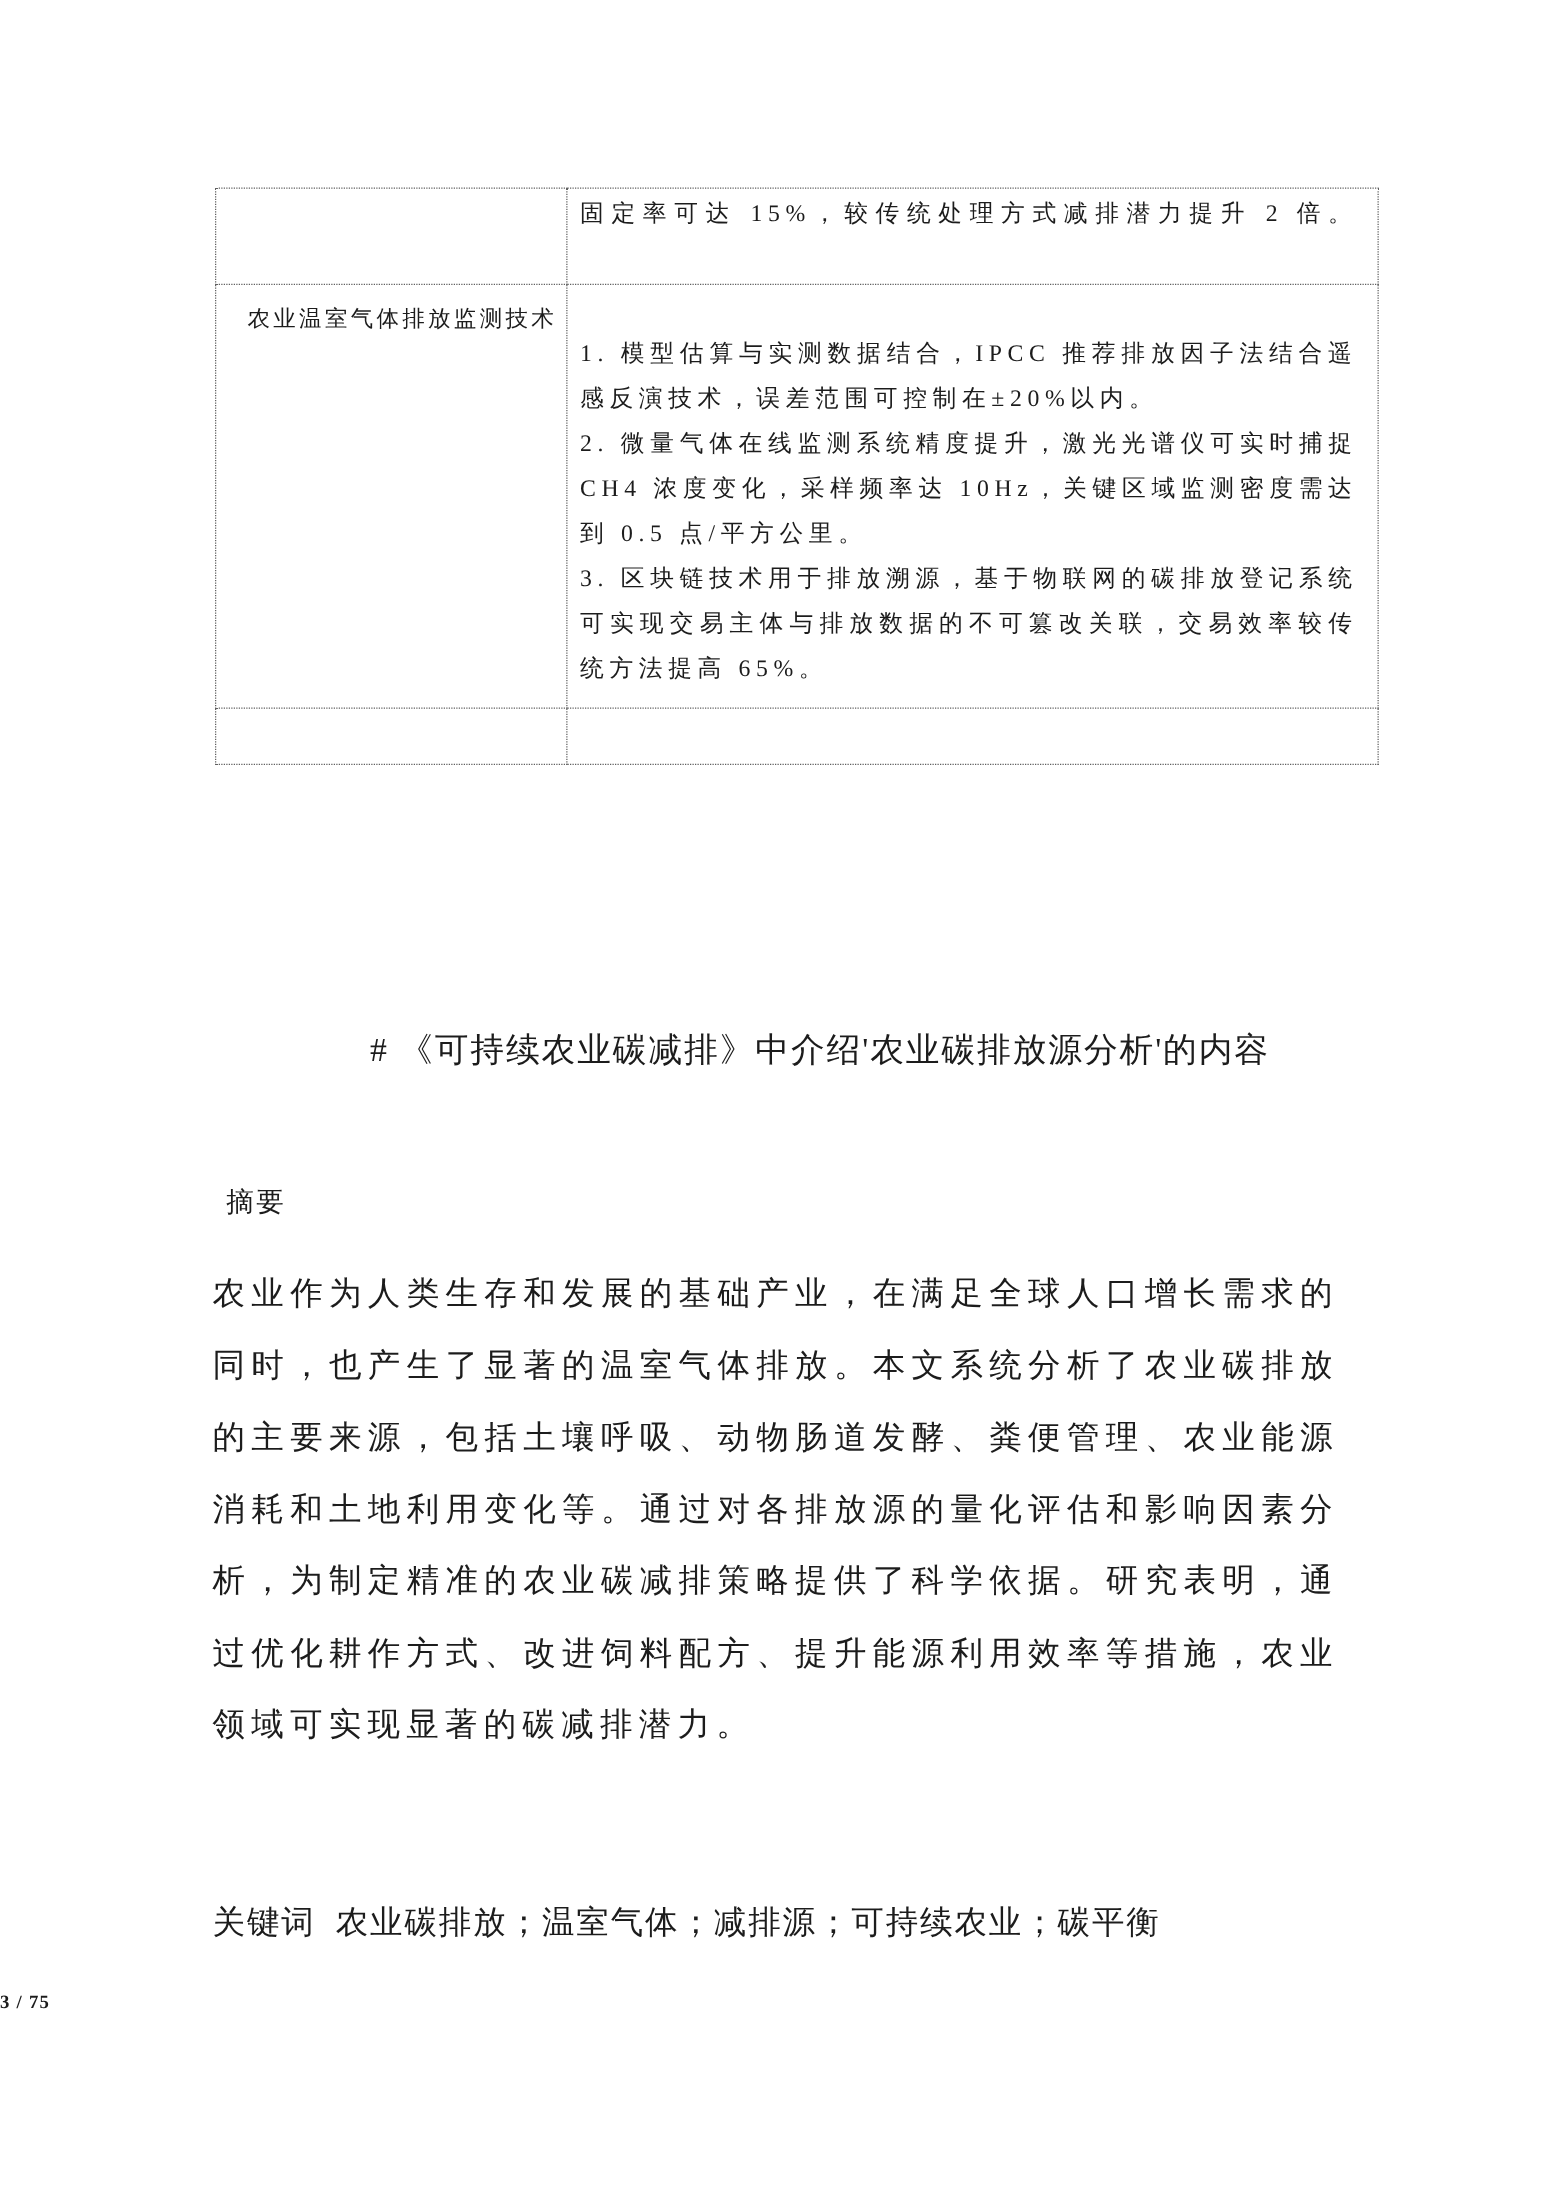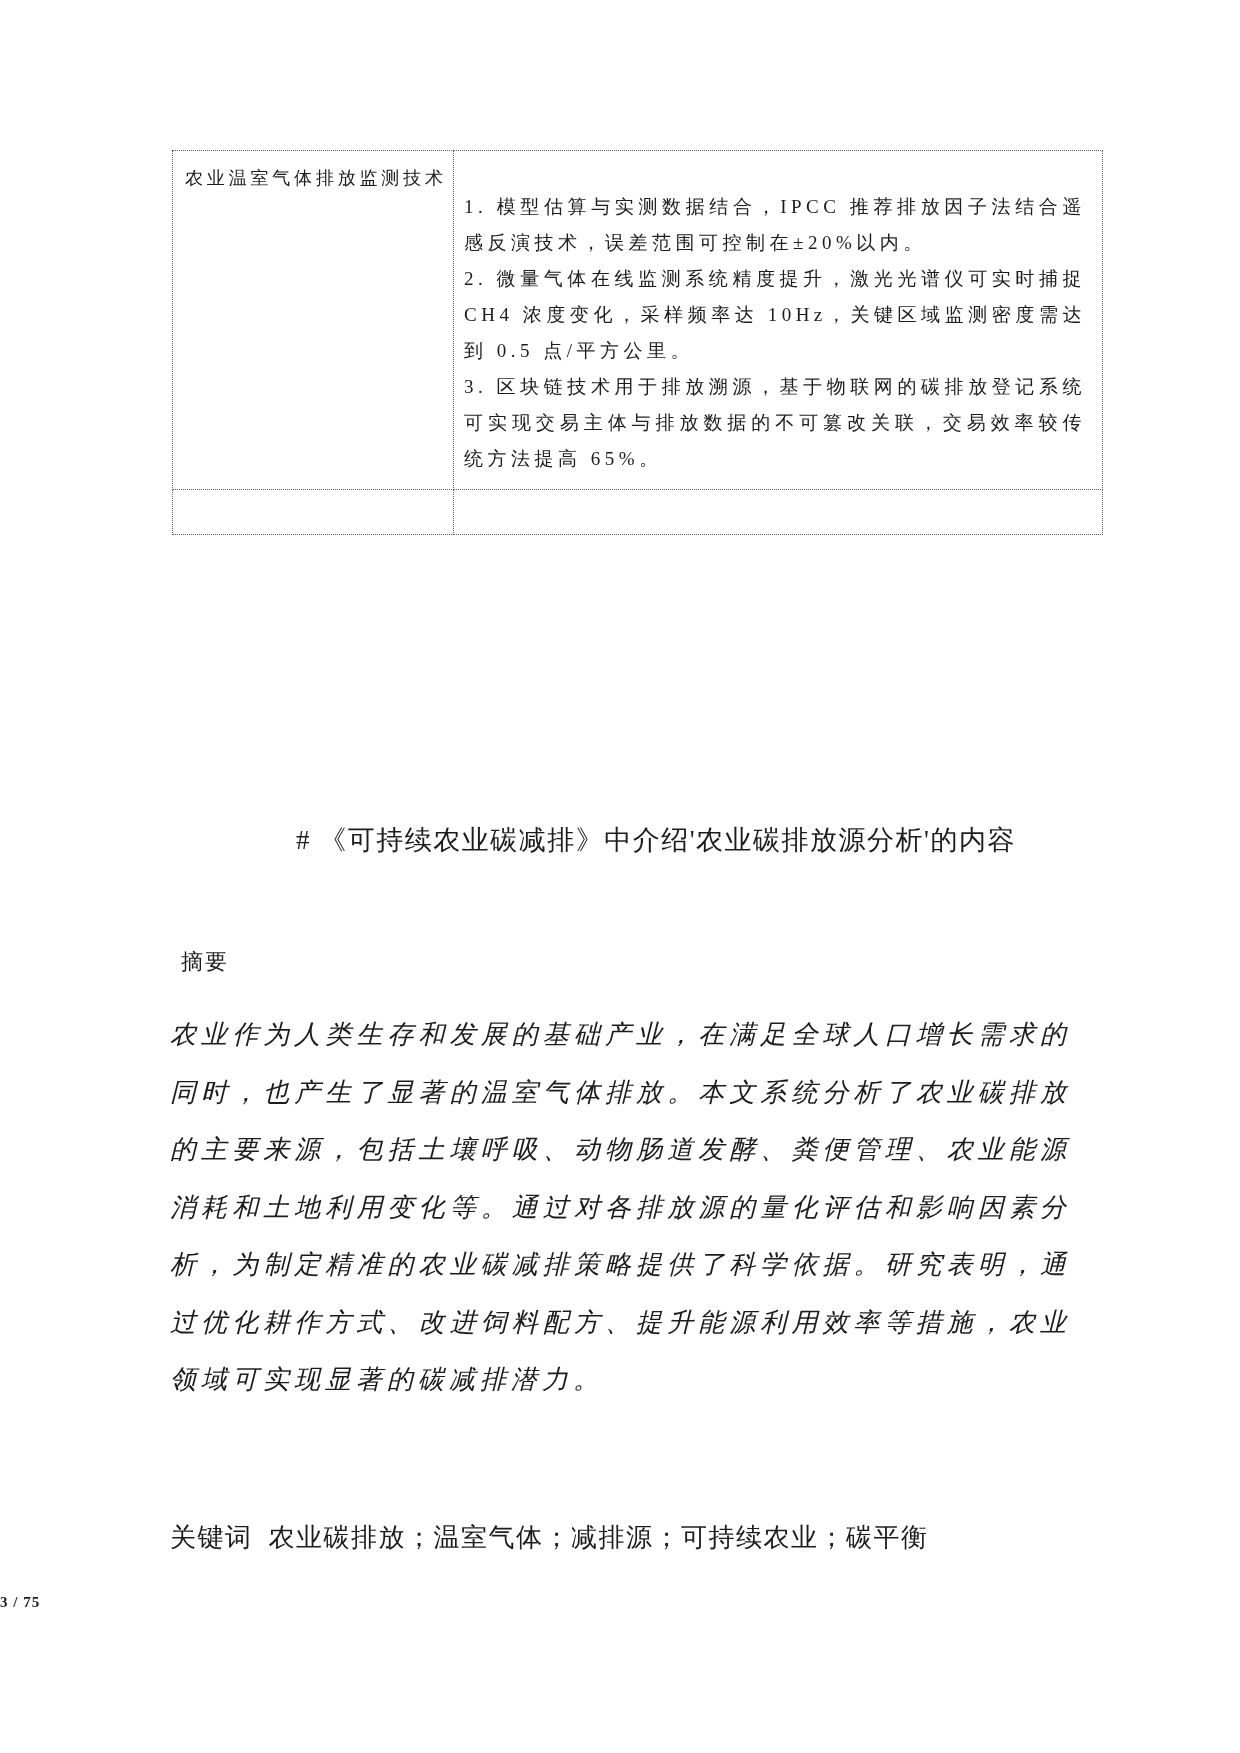--- a/index.html
+++ b/index.html
@@ -38,20 +38,21 @@
   }
   td.lab {
     width: 258px;
     padding: 12px 10px 0 12px;
     font-size: 18px;
     line-height: 30px;
   }
   .labtxt {
     text-align: justify;
     text-align-last: justify;
+    margin-left: 13px;
   }
   td.con {
     width: 622px;
     padding: 2px 16px 0 10px;
     font-size: 19px;
     letter-spacing: 4.5px;
     line-height: 36px;
   }
   td.con p {
     margin: 0;
@@ -96,21 +97,20 @@
     position: absolute;
     left: 170px;
     top: 1006px;
     width: 901px;
     margin: 0;
     font-size: 26px;
     line-height: 57.5px;
     letter-spacing: 5px;
     text-align: justify;
     text-justify: inter-character;
-    font-style: italic;
   }
 
   
   .keywords {
     position: absolute;
     left: 170px;
     top: 1520px;
     margin: 0;
     font-size: 26px;
     letter-spacing: 1.5px;
@@ -128,20 +128,26 @@
     letter-spacing: 1px;
   }
 </style>
 </head>
 <body>
 
 <div class="page">
 
   <table class="doc-table">
     <tbody>
+        <tr class="r1">
+      <td class="lab"></td>
+      <td class="con">
+        <p class="cont-line">固定率可达 15%，较传统处理方式减排潜力提升 2 倍。</p>
+      </td>
+    </tr>
     <tr class="r2">
       <td class="lab">
         <div class="labtxt">农业温室气体排放监测技术</div>
       </td>
       <td class="con">
         <div class="spacer36"></div>
         <p>1. 模型估算与实测数据结合，IPCC 推荐排放因子法结合遥感反演技术，误差范围可控制在±20%以内。</p>
         <p>2. 微量气体在线监测系统精度提升，激光光谱仪可实时捕捉 CH4 浓度变化，采样频率达 10Hz，关键区域监测密度需达到 0.5 点/平方公里。</p>
         <p>3. 区块链技术用于排放溯源，基于物联网的碳排放登记系统可实现交易主体与排放数据的不可篡改关联，交易效率较传统方法提高 65%。</p>
       </td>

